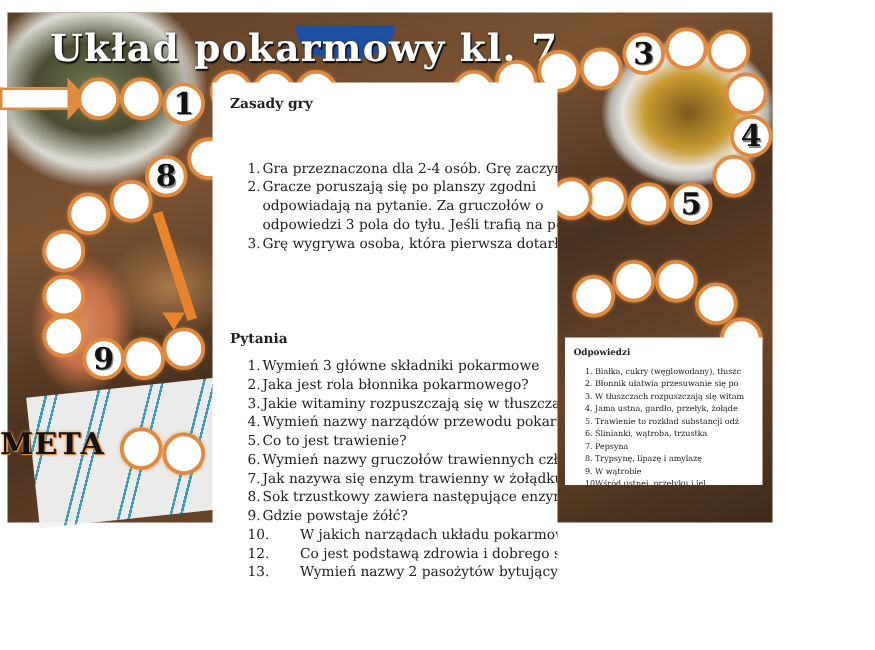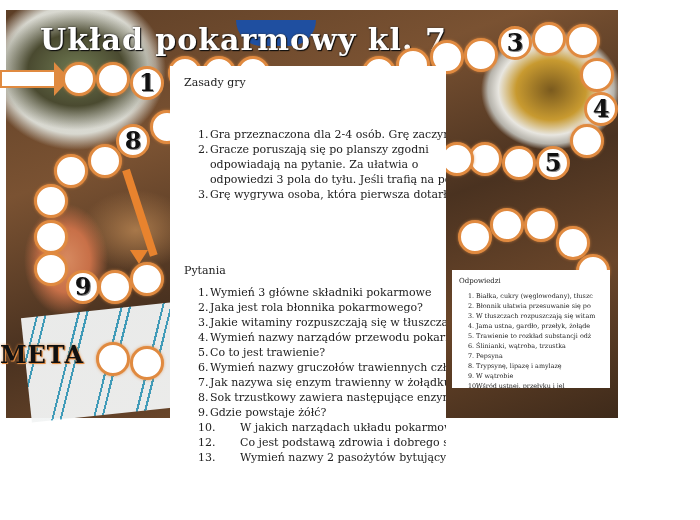--- a/index.html
+++ b/index.html
@@ -62,21 +62,21 @@
   .meta {
     position: absolute; left: 0; top: 340px; font-family: "DejaVu Serif", serif;
     font-weight: bold; font-size: 24px; color: #111; letter-spacing: 1px;
     text-shadow: 0 0 3px #e08a40, 1px 1px 0 #e08a40;
   }
 
   .rules-panel {
     position: absolute; left: 170px; top: 66px; width: 276px; height: 400px;
     background: #ffffff; overflow: hidden; color: #222;
   }
-  .section-title { font-weight: normal; font-size: 11px; margin-left: 14px; }
+  .section-title { font-weight: bold; font-size: 11px; margin-left: 14px; }
   .rules-list { margin-top: 38px; font-size: 11px; line-height: 15px; }
   .rule { display: flex; padding-left: 28px; white-space: nowrap; }
   .rule .n { width: 12px; flex-shrink: 0; }
   .rule .t { text-align: justify; }
   .rule-cont { padding-left: 40px; white-space: nowrap; font-size: 11px; line-height: 15px; }
   .q-title { margin-top: 62px; }
   .q-list { margin-top: 8px; font-size: 11px; line-height: 15px; }
   .q { display: flex; padding-left: 28px; white-space: nowrap; }
   .q .n { width: 12px; flex-shrink: 0; }
   .q.wide .n { width: 42px; }
@@ -151,21 +151,21 @@
   <div class="section-title" style="margin-top:10px">Zasady gry</div>
   <div class="rules-list">
     <div class="rule">
         <span class="n">1.</span>
         <span class="t">Gra przeznaczona dla 2-4 osób. Grę zaczyn</span>
       </div>
     <div class="rule">
         <span class="n">2.</span>
         <span class="t">Gracze poruszają się po planszy zgodni</span>
       </div>
-    <div class="rule-cont">odpowiadają na pytanie. Za ułatwia o</div>
+    <div class="rule-cont">odpowiadają na pytanie. Za gruczołów o</div>
     <div class="rule-cont">odpowiedzi 3 pola do tyłu. Jeśli trafią na po</div>
     <div class="rule">
         <span class="n">3.</span>
         <span class="t">Grę wygrywa osoba, która pierwsza dotarła</span>
       </div>
   </div>
 
   <div class="section-title q-title">Pytania</div>
   <div class="q-list">
     <div class="q">

